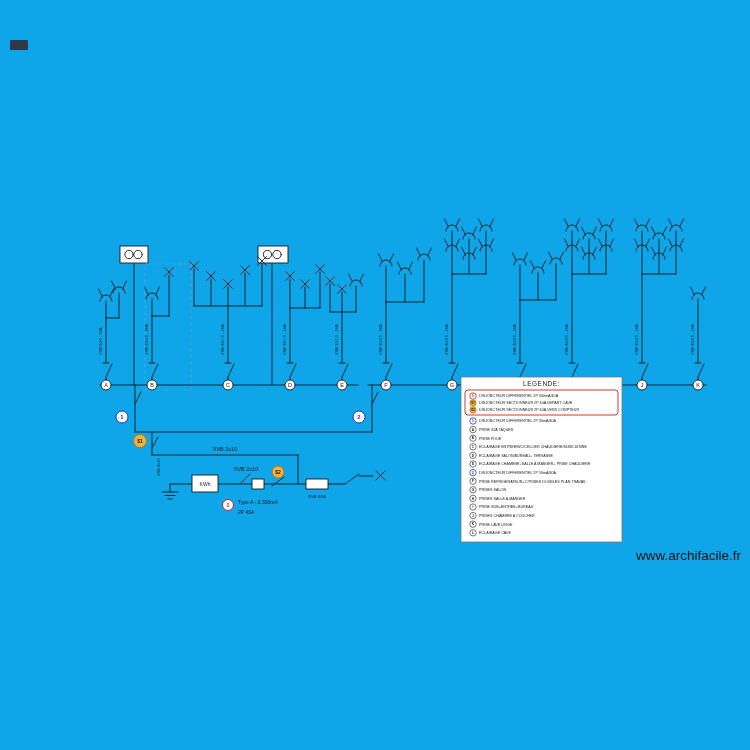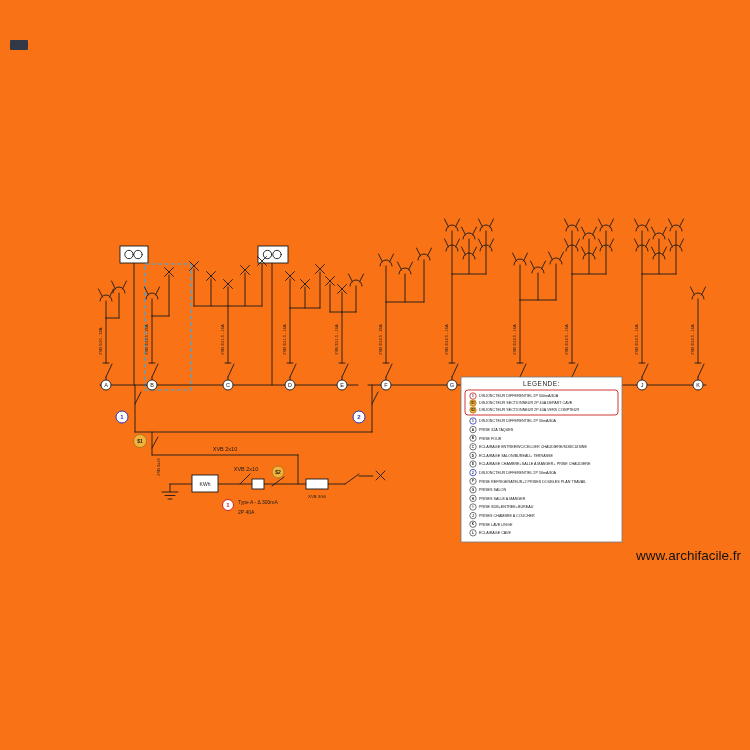--- a/index.html
+++ b/index.html
@@ -1,16 +1,16 @@
 <!DOCTYPE html>
 <html><head>
 <meta charset="utf-8">
 <style>
   html,body{margin:0;padding:0;background:#ffffff;}
-  #stage{position:relative;width:750px;height:750px;background:#f97316;overflow:hidden;
+  #stage{position:relative;width:750px;height:750px;background:#0ea5e9;overflow:hidden;
          font-family:"Liberation Sans",sans-serif;}
   svg{position:absolute;left:0;top:0;}
   svg text{font-family:"Liberation Sans",sans-serif;fill:#1a1a1a;}
   .w{stroke:#1a1a1a;stroke-width:.9;fill:none;stroke-linecap:round;}
   .wf{stroke:#1a1a1a;stroke-width:.9;fill:#ffffff;}
   .tiny{font-size:4px;}
   .lbl{font-size:5.5px;text-anchor:middle;}
   .t5c{font-size:5.5px;text-anchor:middle;}
   .t5{font-size:5px;}
   .t43c{font-size:4.3px;text-anchor:middle;}

